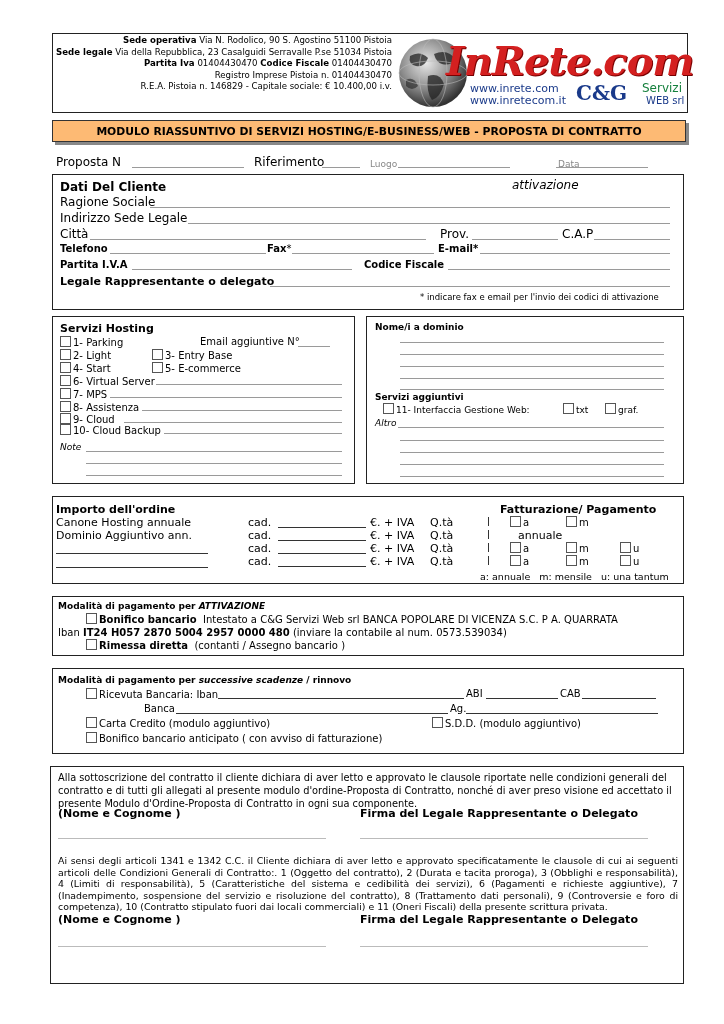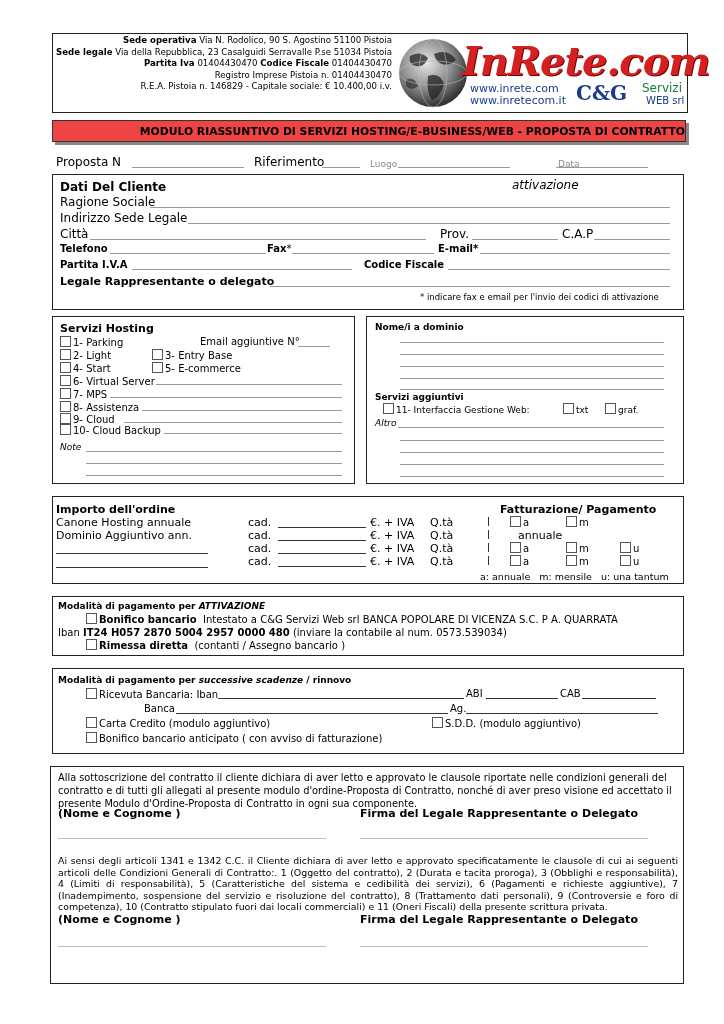--- a/index.html
+++ b/index.html
@@ -38,29 +38,29 @@
       </radialGradient>
     </defs>
     <circle cx="35" cy="37" r="34" fill="url(#gl)"></circle>
     <path d="M12 20 Q22 14 30 22 Q26 32 18 30 Q10 28 12 20Z" fill="#222" opacity="0.75"></path>
     <path d="M36 18 Q50 12 58 24 Q52 30 44 28 Q38 26 36 18Z" fill="#222" opacity="0.75"></path>
     <path d="M30 40 Q42 36 46 48 Q42 62 34 64 Q28 56 30 40Z" fill="#222" opacity="0.75"></path>
     <path d="M8 44 Q16 40 20 50 Q14 56 8 50Z" fill="#222" opacity="0.6"></path>
     <ellipse cx="35" cy="37" rx="34" ry="12" fill="none" stroke="#bbb" stroke-width="0.6"></ellipse>
     <ellipse cx="35" cy="37" rx="14" ry="34" fill="none" stroke="#bbb" stroke-width="0.6"></ellipse>
   </svg>
-  <div style="position:absolute; left:48px; top:4px; font-family:'DejaVu Serif', serif; font-style:italic; font-weight:bold; font-size:40px; letter-spacing:-1px; color:#d42020; text-shadow:1px 1px 0 #7a0000; line-height:44px;margin-left:16px;">InRete.com</div>
+  <div style="position:absolute; left:48px; top:4px; font-family:'DejaVu Serif', serif; font-style:italic; font-weight:bold; font-size:40px; letter-spacing:-1px; color:#d42020; text-shadow:1px 1px 0 #7a0000; line-height:44px;">InRete.com</div>
   <div style="position:absolute; left:72px; top:48px; font-size:11px; color:#1a3a8a; line-height:12px;">www.inrete.com</div>
   <div style="position:absolute; left:72px; top:60px; font-size:11px; color:#1a3a8a; line-height:12px;">www.inretecom.it</div>
   <div style="position:absolute; left:178px; top:43px; font-family:'DejaVu Serif', serif; font-weight:bold; font-size:20px; color:#1a3a8a; line-height:30px;">C&amp;G</div>
   <div style="position:absolute; left:244px; top:47px; font-size:12px; color:#15803d; line-height:13px;">Servizi</div>
   <div style="position:absolute; left:248px; top:60px; font-size:10px; color:#1a3a8a; line-height:12px;">WEB srl</div>
 </div>
 
-<div class="abs" style="left:52px; top:120px; width:634px; height:22px; background:#ef4444; border:1px solid #333; box-shadow:3px 3px 0 #888; display:flex; align-items:center; justify-content:flex-end;">
+<div class="abs" style="left:52px; top:120px; width:634px; height:22px; background:#fdba74; border:1px solid #333; box-shadow:3px 3px 0 #888; display:flex; align-items:center; justify-content:center;">
   <span style="font-size:10.8px; font-weight:bold;">MODULO RIASSUNTIVO DI SERVIZI HOSTING/E-BUSINESS/WEB -  PROPOSTA DI CONTRATTO</span>
 </div>
 
 <div class="abs lg" style="left:56px; top:155px;">Proposta N</div>
 <div class="line" style="left:132px; top:167px; width:112px;"></div>
 <div class="abs lg" style="left:254px; top:155px;">Riferimento</div>
 <div class="line" style="left:322px; top:167px; width:38px;"></div>
 <div class="abs tiny grey" style="left:370px; top:159px;">Luogo</div>
 <div class="line" style="left:398px; top:167px; width:112px;"></div>
 <div class="abs tiny grey" style="left:534px; top:159px;margin-left:24px;">Data</div>

